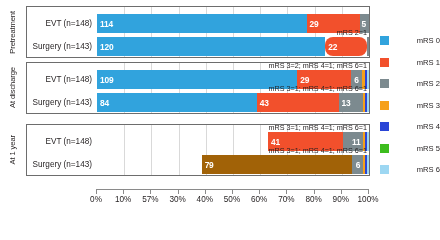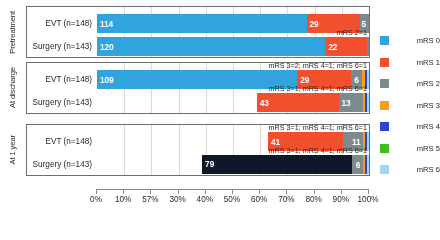--- a/index.html
+++ b/index.html
@@ -197,21 +197,21 @@
             </div>
           </div>
         </div>
         <div class="barrow" style="top: 30px;">
           <div class="cat-label">Surgery (n=143)</div>
           <div class="annot" style="top: -9px;">mRS 2=1</div>
           <div class="track">
             <div class="seg" style="width: 83.92%; background: rgb(49, 163, 221);">
               <span class="val">120</span>
             </div>
-            <div class="seg" style="width: 15.38%; background: rgb(242, 80, 44);">
+            <div class="seg" style="width: 15.38%; background: rgb(242, 80, 44); border-radius: 8px;">
               <span class="val">22</span>
             </div>
             <div class="seg" style="width: 0.7%; background: rgb(124, 138, 143);"></div>
           </div>
         </div>
       </div>
       <div class="grp-label" style="top: 62px; height: 52px;">
         <span>At discharge</span>
       </div>
       <div class="group" style="top: 62px; height: 52px;">
@@ -241,20 +241,23 @@
             </div>
             <div class="seg" style="width: 1.35%; background: rgb(246, 160, 26);"></div>
             <div class="seg" style="width: 0.68%; background: rgb(42, 69, 214);"></div>
             <div class="seg" style="width: 0.68%; background: rgb(157, 215, 242);"></div>
           </div>
         </div>
         <div class="barrow" style="top: 30px;">
           <div class="cat-label">Surgery (n=143)</div>
           <div class="annot" style="top: -9px;">mRS 3=1; mRS 4=1; mRS 6=1</div>
           <div class="track">
+            <div class="seg" style="width: 58.74%; background: rgb(49, 163, 221);">
+              <span class="val">84</span>
+            </div>
             <div class="seg" style="width: 30.07%; background: rgb(242, 80, 44);">
               <span class="val">43</span>
             </div>
             <div class="seg" style="width: 9.09%; background: rgb(124, 138, 143);">
               <span class="val">13</span>
             </div>
             <div class="seg" style="width: 0.7%; background: rgb(246, 160, 26);"></div>
             <div class="seg" style="width: 0.7%; background: rgb(42, 69, 214);"></div>
             <div class="seg" style="width: 0.7%; background: rgb(157, 215, 242);"></div>
           </div>
@@ -287,21 +290,21 @@
             </div>
             <div class="seg" style="width: 0.68%; background: rgb(246, 160, 26);"></div>
             <div class="seg" style="width: 0.68%; background: rgb(42, 69, 214);"></div>
             <div class="seg" style="width: 0.68%; background: rgb(157, 215, 242);"></div>
           </div>
         </div>
         <div class="barrow" style="top: 30px;">
           <div class="cat-label">Surgery (n=143)</div>
           <div class="annot" style="top: -9px;">mRS 3=1; mRS 4=1; mRS 6=1</div>
           <div class="track">
-            <div class="seg" style="width: 55.24%; background: #0f172a; font-family: Liberation Mono, monospace;">
+            <div class="seg" style="width: 55.24%; background: #a16207;">
               <span class="val">79</span>
             </div>
             <div class="seg right" style="width: 4.2%; background: rgb(124, 138, 143);">
               <span class="val">6</span>
             </div>
             <div class="seg" style="width: 0.7%; background: rgb(246, 160, 26);"></div>
             <div class="seg" style="width: 0.7%; background: rgb(42, 69, 214);"></div>
             <div class="seg" style="width: 0.7%; background: rgb(157, 215, 242);"></div>
           </div>
         </div>

